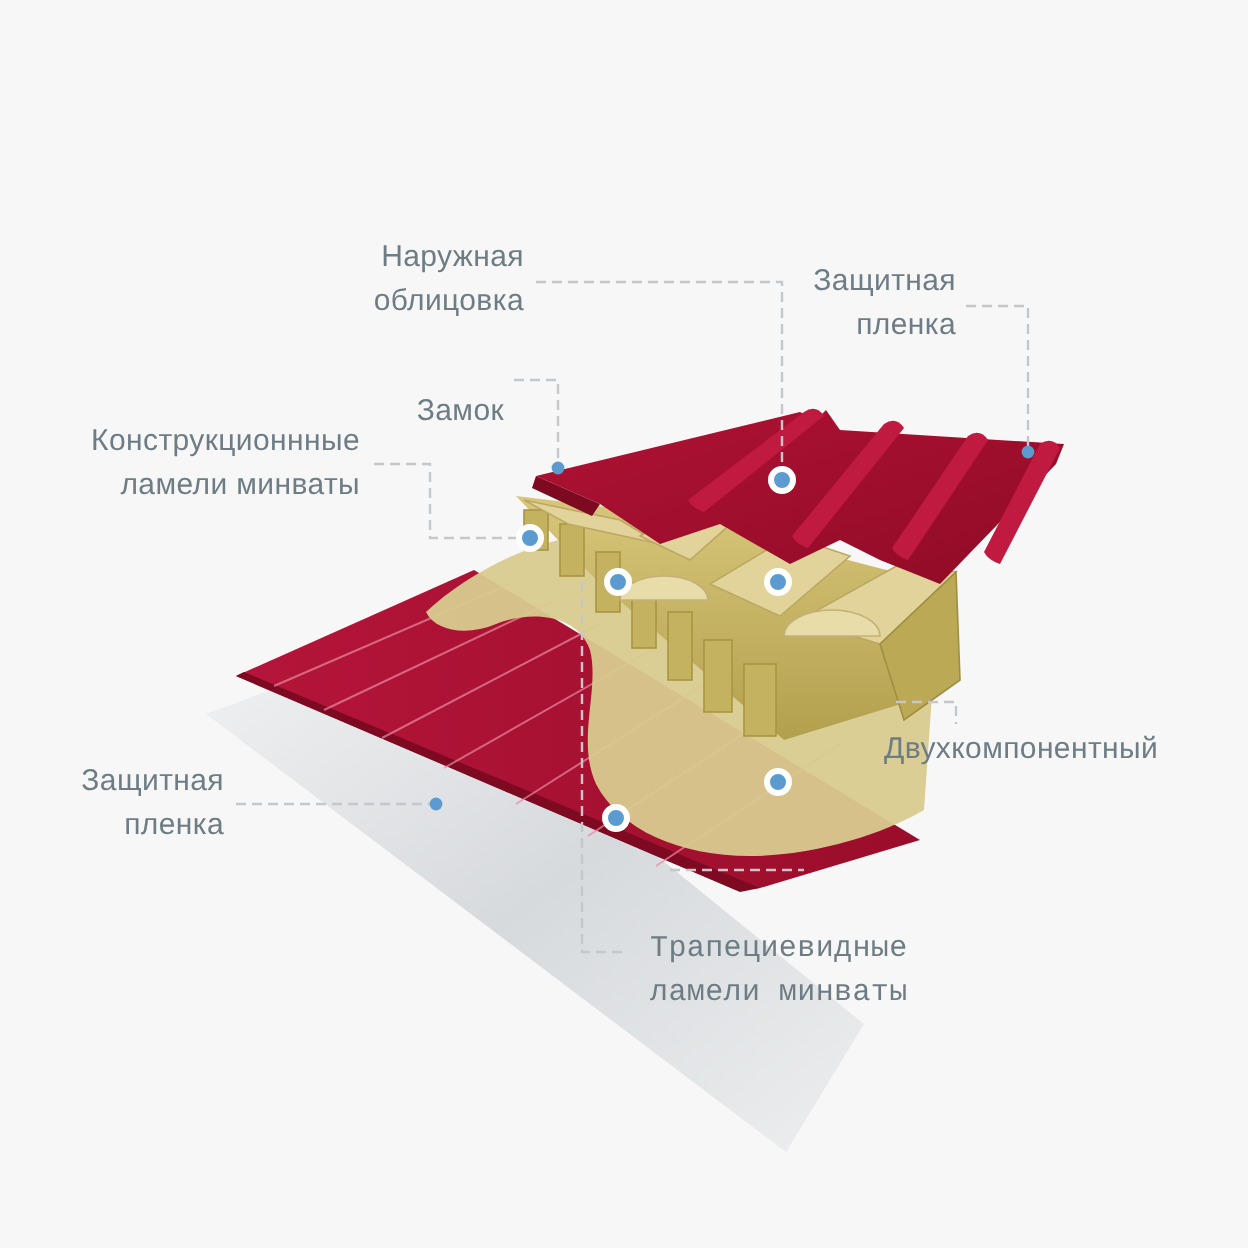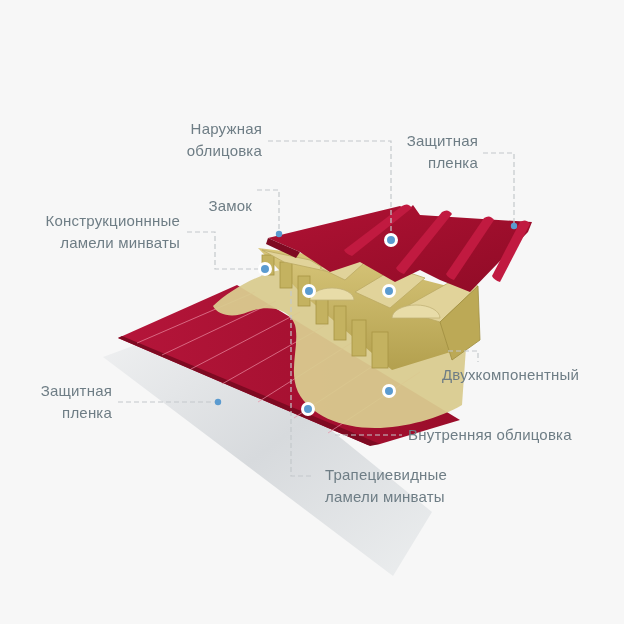--- a/index.html
+++ b/index.html
@@ -13,21 +13,21 @@
     .label {
       position: absolute;
       color: #6e7d85;
       font-size: 15px;
       line-height: 22px;
       letter-spacing: 0.2px;
       white-space: nowrap;
     }
     .label .line { display: block; }
     .r { text-align: right; }
-    .l { text-align: left; }
+    .l { text-align: right; }
   </style>
 </head>
 <body>
 
 <div id="stage">
   <svg width="624" height="624" viewBox="0 0 624 624" xmlns="http://www.w3.org/2000/svg">
     <defs>
       <linearGradient id="filmGrad" x1="0" y1="0" x2="1" y2="1">
         <stop offset="0" stop-color="#f0f1f2"></stop>
         <stop offset="0.5" stop-color="#d7dadd"></stop>
@@ -173,21 +173,18 @@
 
   <div class="label r" style="left:14px; top:380px; width:98px;">
     <span class="line">Защитная</span>
     <span class="line">пленка</span>
   </div>
 
   <div class="label l" style="left:442px; top:364px;">
     <span class="line">Двухкомпонентный</span>
   </div>
 
-  <div class="label l" style="left:408px; top:424px;">
-    <span class="line">Внутренняя облицовка</span>
-  </div>
 
-  <div class="label l" style="left:325px; top:464px;">
+  <div class="label l" style="left:325px; top:464px;font-family:Liberation Mono, monospace;">
     <span class="line">Трапециевидные</span>
     <span class="line">ламели минваты</span>
   </div>
 </div>
 
 </body></html>

